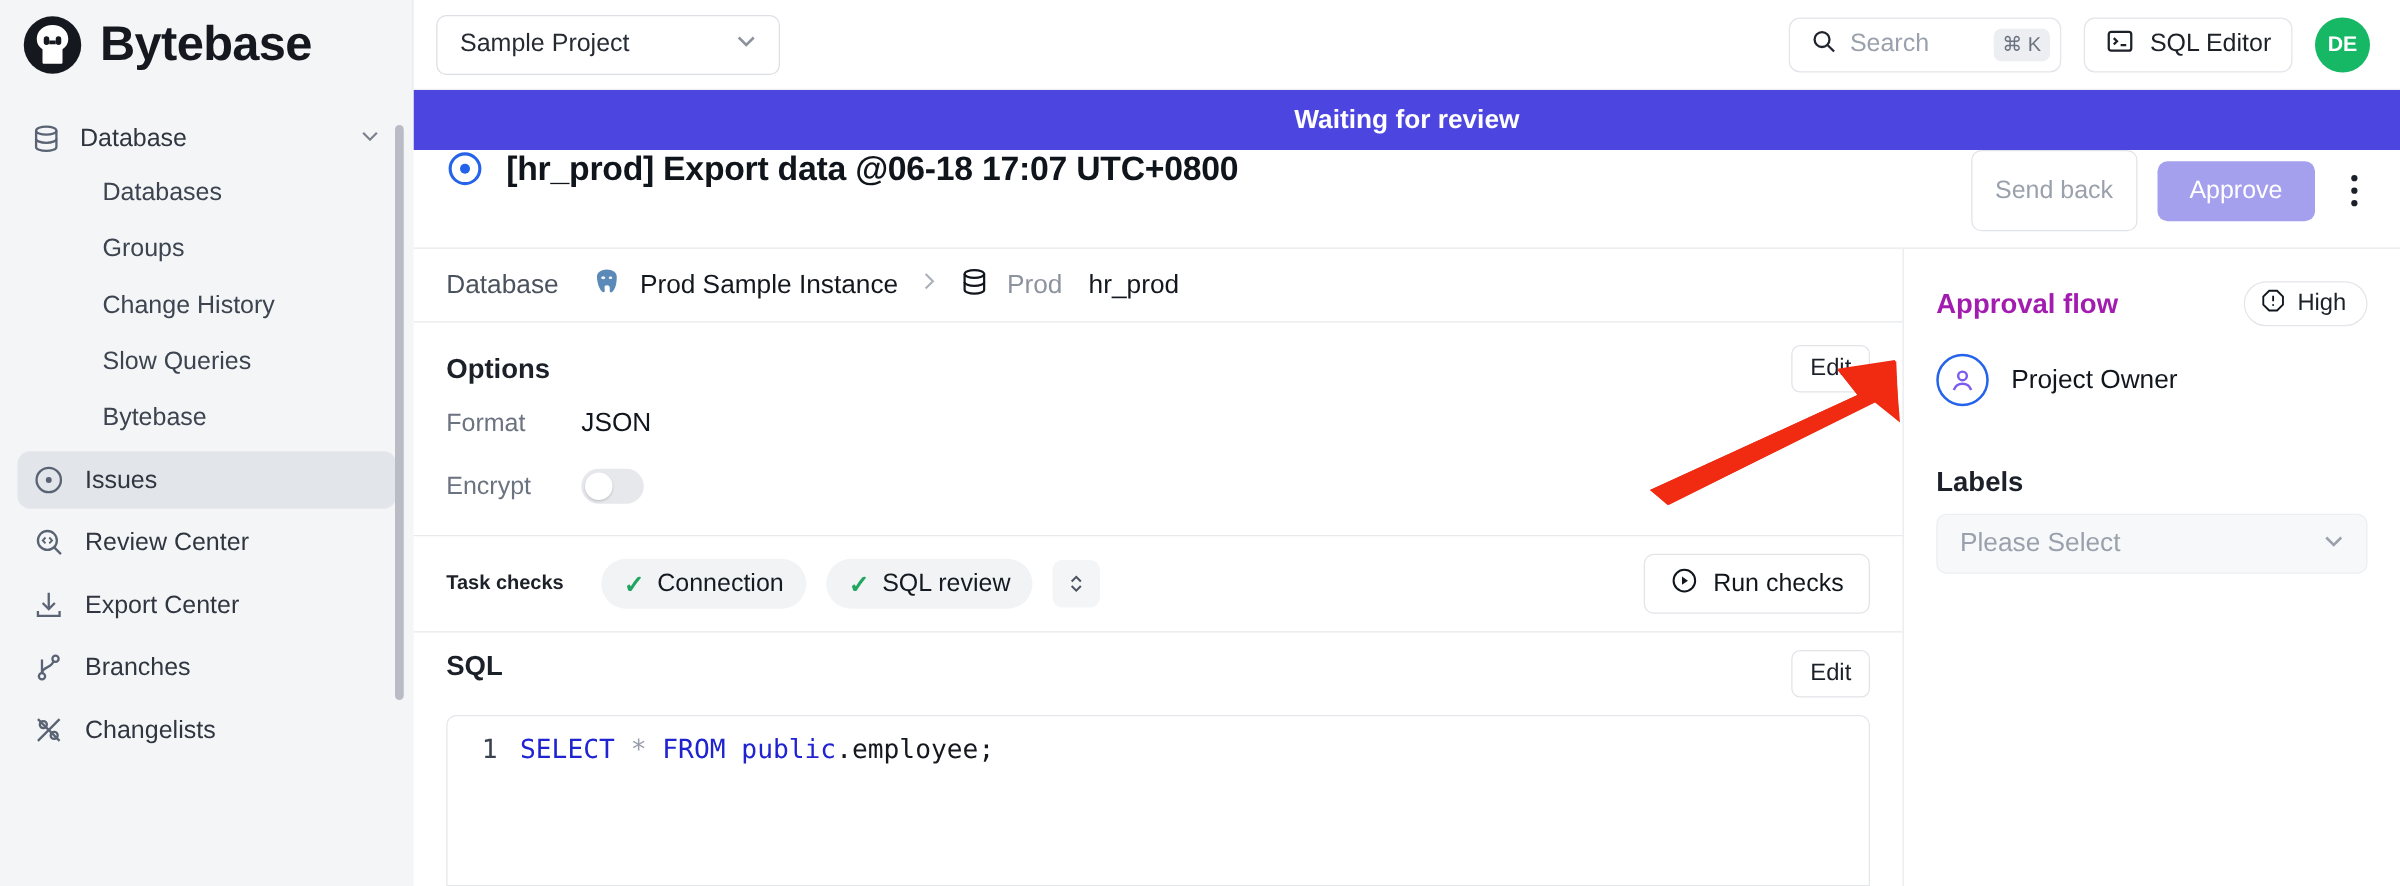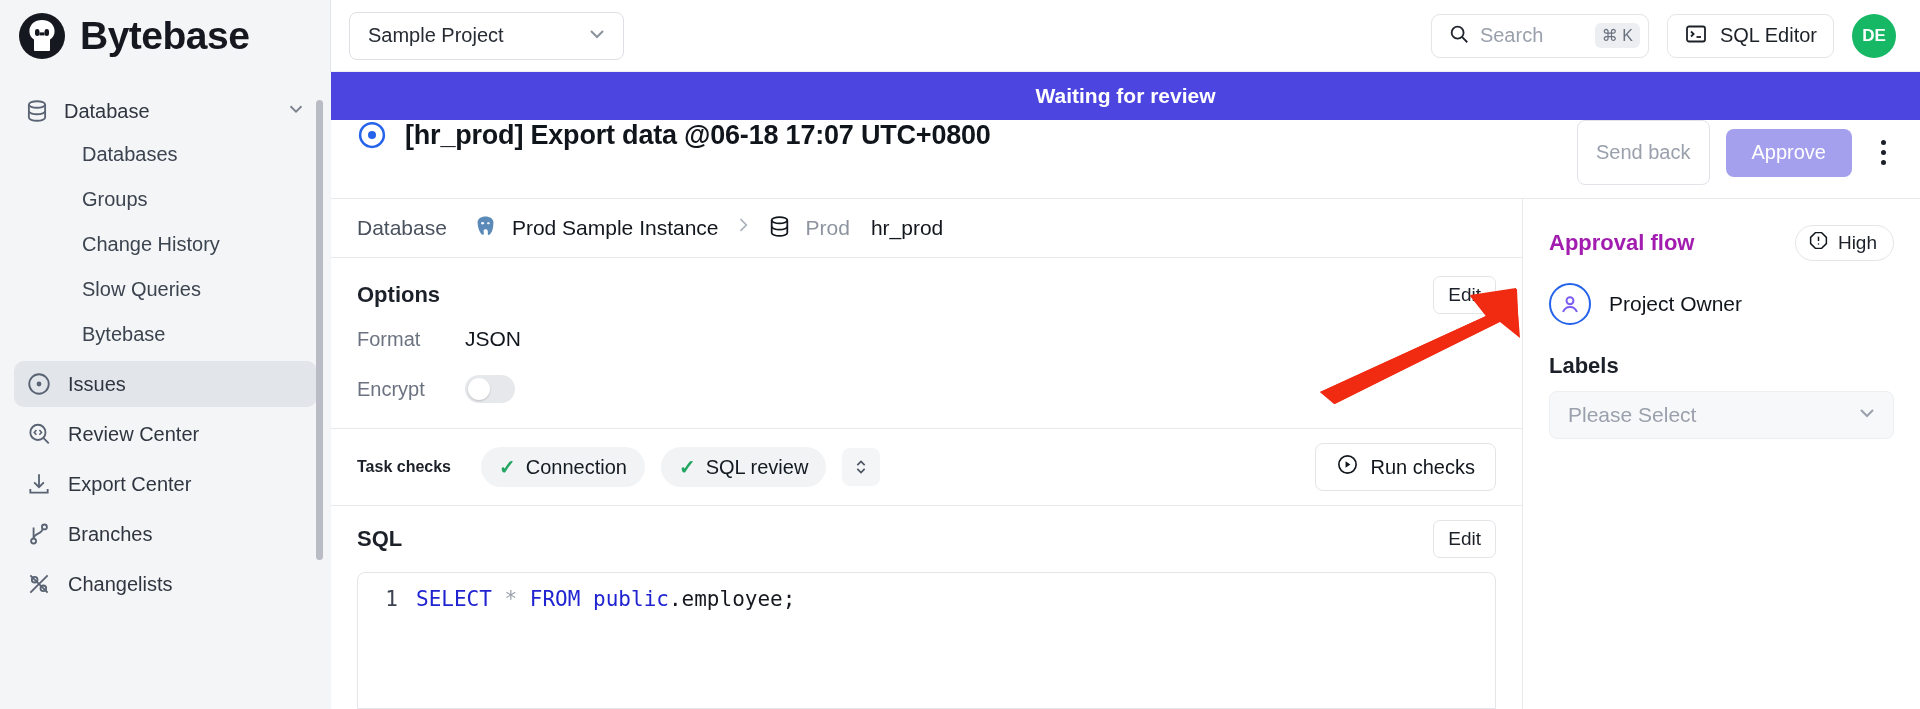--- a/index.html
+++ b/index.html
@@ -193,21 +193,21 @@
   }
   .btn-runchecks {
     margin-left: auto; height: 48px; padding: 0 20px;
     border: 1px solid #e2e4e8; border-radius: 8px; background: #fff;
     display: flex; align-items: center; gap: 12px;
     font-size: 20px; color: #11161d; cursor: pointer;
   }
 
   
   .sql-block { padding: 14px 26px 0 26px; flex: 1 1 auto; min-height: 0; display: flex; flex-direction: column; }
-  .sql-head { display: flex; align-items: center; }
+  .sql-head { display: flex; }
   .sql-title { font-size: 22px; font-weight: 700; color: #1b2029; }
   .sql-editor {
     margin-top: 14px;
     border: 1px solid #e4e6ea; border-top-left-radius: 8px; border-top-right-radius: 8px;
     background: #fff; flex: 1 1 auto;
     padding: 14px 0 0 0; overflow: hidden;
   }
   .sql-line { display: flex; align-items: baseline; font-family: "DejaVu Sans Mono", monospace; font-size: 21px; }
   .gutter { width: 58px; flex: 0 0 58px; text-align: right; padding-right: 18px; color: #3b4250; }
   .kw { color: #1f23d0; }
@@ -221,21 +221,21 @@
     margin-left: auto; display: flex; align-items: center; gap: 9px;
     height: 36px; padding: 0 16px 0 12px; border: 1px solid #e3e5e9; border-radius: 20px;
     font-size: 19px; color: #1b2029; cursor: pointer; background: #fff;
   }
   .approver { display: flex; align-items: center; gap: 18px; margin-top: 22px; }
   .approver-avatar {
     width: 42px; height: 42px; border-radius: 50%; border: 2px solid #2563eb;
     display: flex; align-items: center; justify-content: center; flex: 0 0 42px;
   }
   .approver-name { font-size: 21px; color: #11161d; }
-  .labels-title { font-size: 22px; font-weight: 700; color: #1b2029; margin-top: 28px; }
+  .labels-title { font-size: 22px; font-weight: 700; color: #1b2029; margin-top: 48px; }
   .labels-select {
     margin-top: 12px; height: 48px; border-radius: 8px; background: #f7f8fa;
     border: 1px solid #eceef1; display: flex; align-items: center;
     padding: 0 14px 0 18px; cursor: pointer;
   }
   .labels-select .ph { flex: 1; font-size: 21px; color: #9aa1ac; }
 
   
   .annot-arrow { position: absolute; left: 1320px; top: 280px; width: 300px; height: 130px; pointer-events: none; }
 </style>

